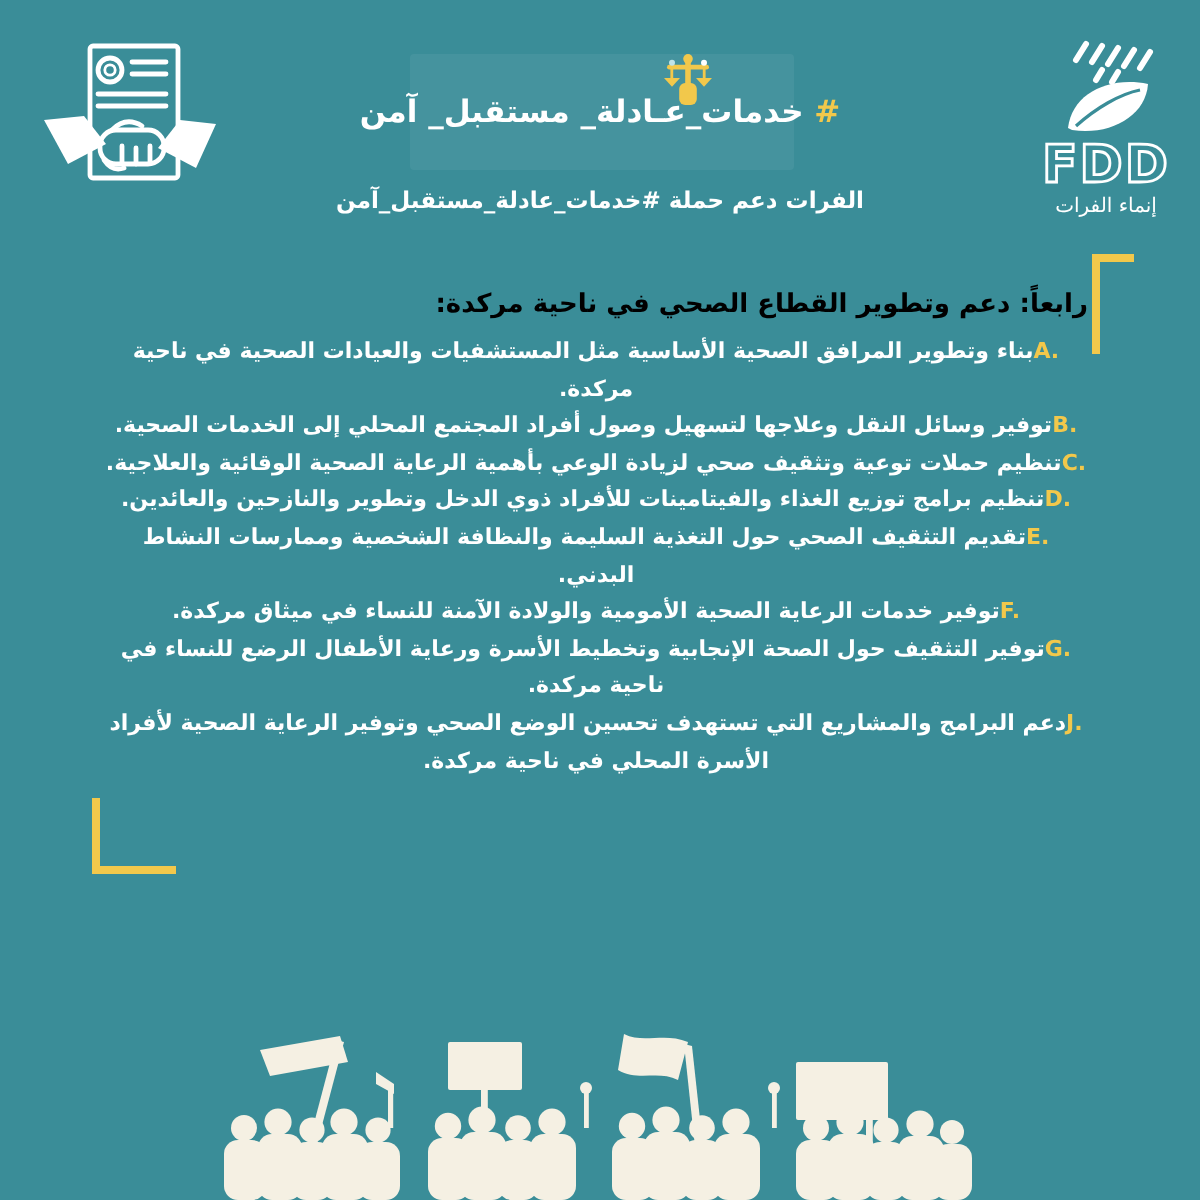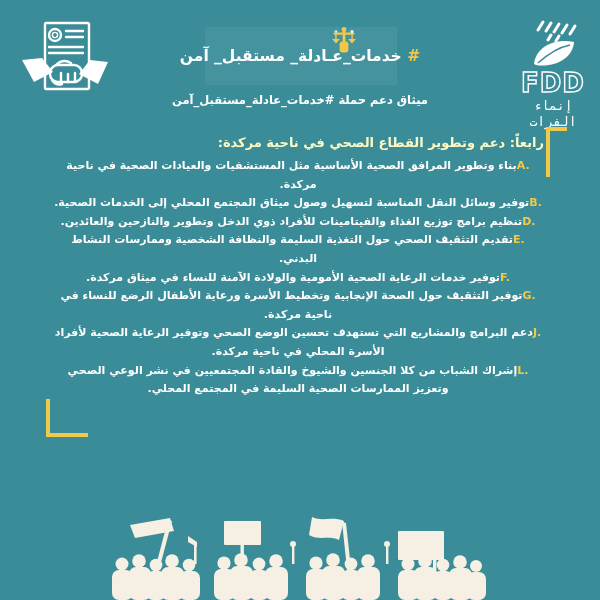--- a/index.html
+++ b/index.html
@@ -7,39 +7,39 @@
   }
   html,body{margin:0;padding:0;}
   body{background:#2c6f78;font-family:"DejaVu Sans","Liberation Sans",sans-serif;}
   .poster{position:relative;width:600px;height:600px;background:var(--bg);overflow:hidden;margin:0 auto;}
 
   
   .logo-left{position:absolute;left:16px;top:18px;width:96px;height:96px;}
   .logo-right{position:absolute;left:520px;top:16px;width:66px;text-align:center;}
   .fdd-text{font-weight:bold;font-size:26px;letter-spacing:1px;color:transparent;
             -webkit-text-stroke:1.4px #ffffff;line-height:1;margin-top:-2px;}
-  .fdd-caption{color:#ffffff;font-size:13px;margin-top:2px;direction:rtl;font-family:Liberation Mono, monospace;}
+  .fdd-caption{color:#ffffff;font-size:10px;margin-top:2px;direction:rtl;}
   .title-box{position:absolute;left:205px;top:27px;width:192px;height:58px;
              background:rgba(255,255,255,0.06);border-radius:2px;}
   .title-wrap{position:absolute;left:0;top:46px;width:600px;text-align:center;direction:rtl;}
   .title{display:inline-block;position:relative;color:#ffffff;font-weight:bold;font-size:15.5px;}
   .title .hash{color:var(--accent);}
   .scales-icon{position:absolute;top:-21px;right:64px;width:24px;height:30px;}
   .subtitle{position:absolute;left:0;top:93px;width:600px;text-align:center;direction:rtl;
             color:#ffffff;font-weight:bold;font-size:11.5px;}
 
   
   .bracket-tr{position:absolute;left:546px;top:127px;width:17px;height:46px;
               border-top:4px solid var(--accent);border-left:4px solid var(--accent);}
   .bracket-bl{position:absolute;left:46px;top:399px;width:38px;height:34px;
               border-bottom:4px solid var(--accent);border-left:4px solid var(--accent);}
 
   
   .content{position:absolute;right:56px;top:135px;width:492px;direction:rtl;text-align:right;}
-  .heading{color:#fef9c3;font-weight:bold;font-size:13px;margin:0 0 7px 0;}
+  .heading{color:#000000;font-weight:bold;font-size:13px;margin:10px 0 7px 0;}
   .item{color:#ffffff;font-weight:bold;font-size:11px;line-height:18.6px;text-align:center;}
   .item .letter{color:var(--accent);unicode-bidi:isolate;direction:ltr;}
 
   
   .crowd{position:absolute;bottom:0;left:50%;transform:translateX(-50%);width:388px;height:84px;}
 </style>
 </head>
 <body>
 
 <div class="poster">
@@ -97,47 +97,47 @@
           <rect x="19.4" y="8" width="1.4" height="5"></rect>
           <path d="M0,13 h8 l-4,4.4 Z"></path>
           <path d="M16,13 h8 l-4,4.4 Z"></path>
         </g>
         <circle cx="4" cy="5.4" r="1.5" fill="#bfe3e8"></circle>
         <circle cx="20" cy="5.4" r="1.5" fill="#ffffff"></circle>
       </svg>
     </span>
   </div>
 
-  <div class="subtitle">ميثاق دعم حملة #خدمات_عادلة_مستقبل_آمن</div>
+  <div class="subtitle">الفرات دعم حملة #خدمات_عادلة_مستقبل_آمن</div>
 
   <div class="bracket-tr"></div>
   <div class="bracket-bl"></div>
 
   <div class="content">
     <div class="heading">رابعاً: دعم وتطوير القطاع الصحي في ناحية مركدة:</div>
     <div id="items">
     <div class="item"><span class="letter">A.</span><span>بناء وتطوير المرافق الصحية الأساسية مثل المستشفيات والعيادات الصحية في ناحية مركدة.</span></div>
 
-    <div class="item"><span class="letter">B.</span><span>توفير وسائل النقل المناسبة لتسهيل وصول ميثاق المجتمع المحلي إلى الخدمات الصحية.</span></div>
-
+    <div class="item"><span class="letter">B.</span><span>توفير وسائل النقل وعلاجها لتسهيل وصول أفراد المجتمع المحلي إلى الخدمات الصحية.</span></div>
+
+    <div class="item"><span class="letter">C.</span><span>تنظيم حملات توعية وتثقيف صحي لزيادة الوعي بأهمية الرعاية الصحية الوقائية والعلاجية.</span></div>
 
     <div class="item"><span class="letter">D.</span><span>تنظيم برامج توزيع الغذاء والفيتامينات للأفراد ذوي الدخل وتطوير والنازحين والعائدين.</span></div>
 
     <div class="item"><span class="letter">E.</span><span>تقديم التثقيف الصحي حول التغذية السليمة والنظافة الشخصية وممارسات النشاط البدني.</span></div>
 
     <div class="item"><span class="letter">F.</span><span>توفير خدمات الرعاية الصحية الأمومية والولادة الآمنة للنساء في ميثاق مركدة.</span></div>
 
     <div class="item"><span class="letter">G.</span><span>توفير التثقيف حول الصحة الإنجابية وتخطيط الأسرة ورعاية الأطفال الرضع للنساء في ناحية مركدة.</span></div>
 
 
 
     <div class="item"><span class="letter">J.</span><span>دعم البرامج والمشاريع التي تستهدف تحسين الوضع الصحي وتوفير الرعاية الصحية لأفراد الأسرة المحلي في ناحية مركدة.</span></div>
 
 
-    <div class="item"><span class="letter">L.</span><span>إشراك الشباب من كلا الجنسين والشيوخ والقادة المجتمعيين في نشر الوعي الصحي وتعزيز الممارسات الصحية السليمة في المجتمع المحلي.</span></div>
   </div>
   </div>
 
   <svg class="crowd" viewBox="0 0 388 84">
     <g fill="#F5F0E3">
 
       <polygon points="64,2 24,9 29,22 68,15"></polygon>
       <polygon points="62,4 66,5 52,58 48,57"></polygon>
 
       <rect x="118" y="5" width="37" height="24" rx="1"></rect>

